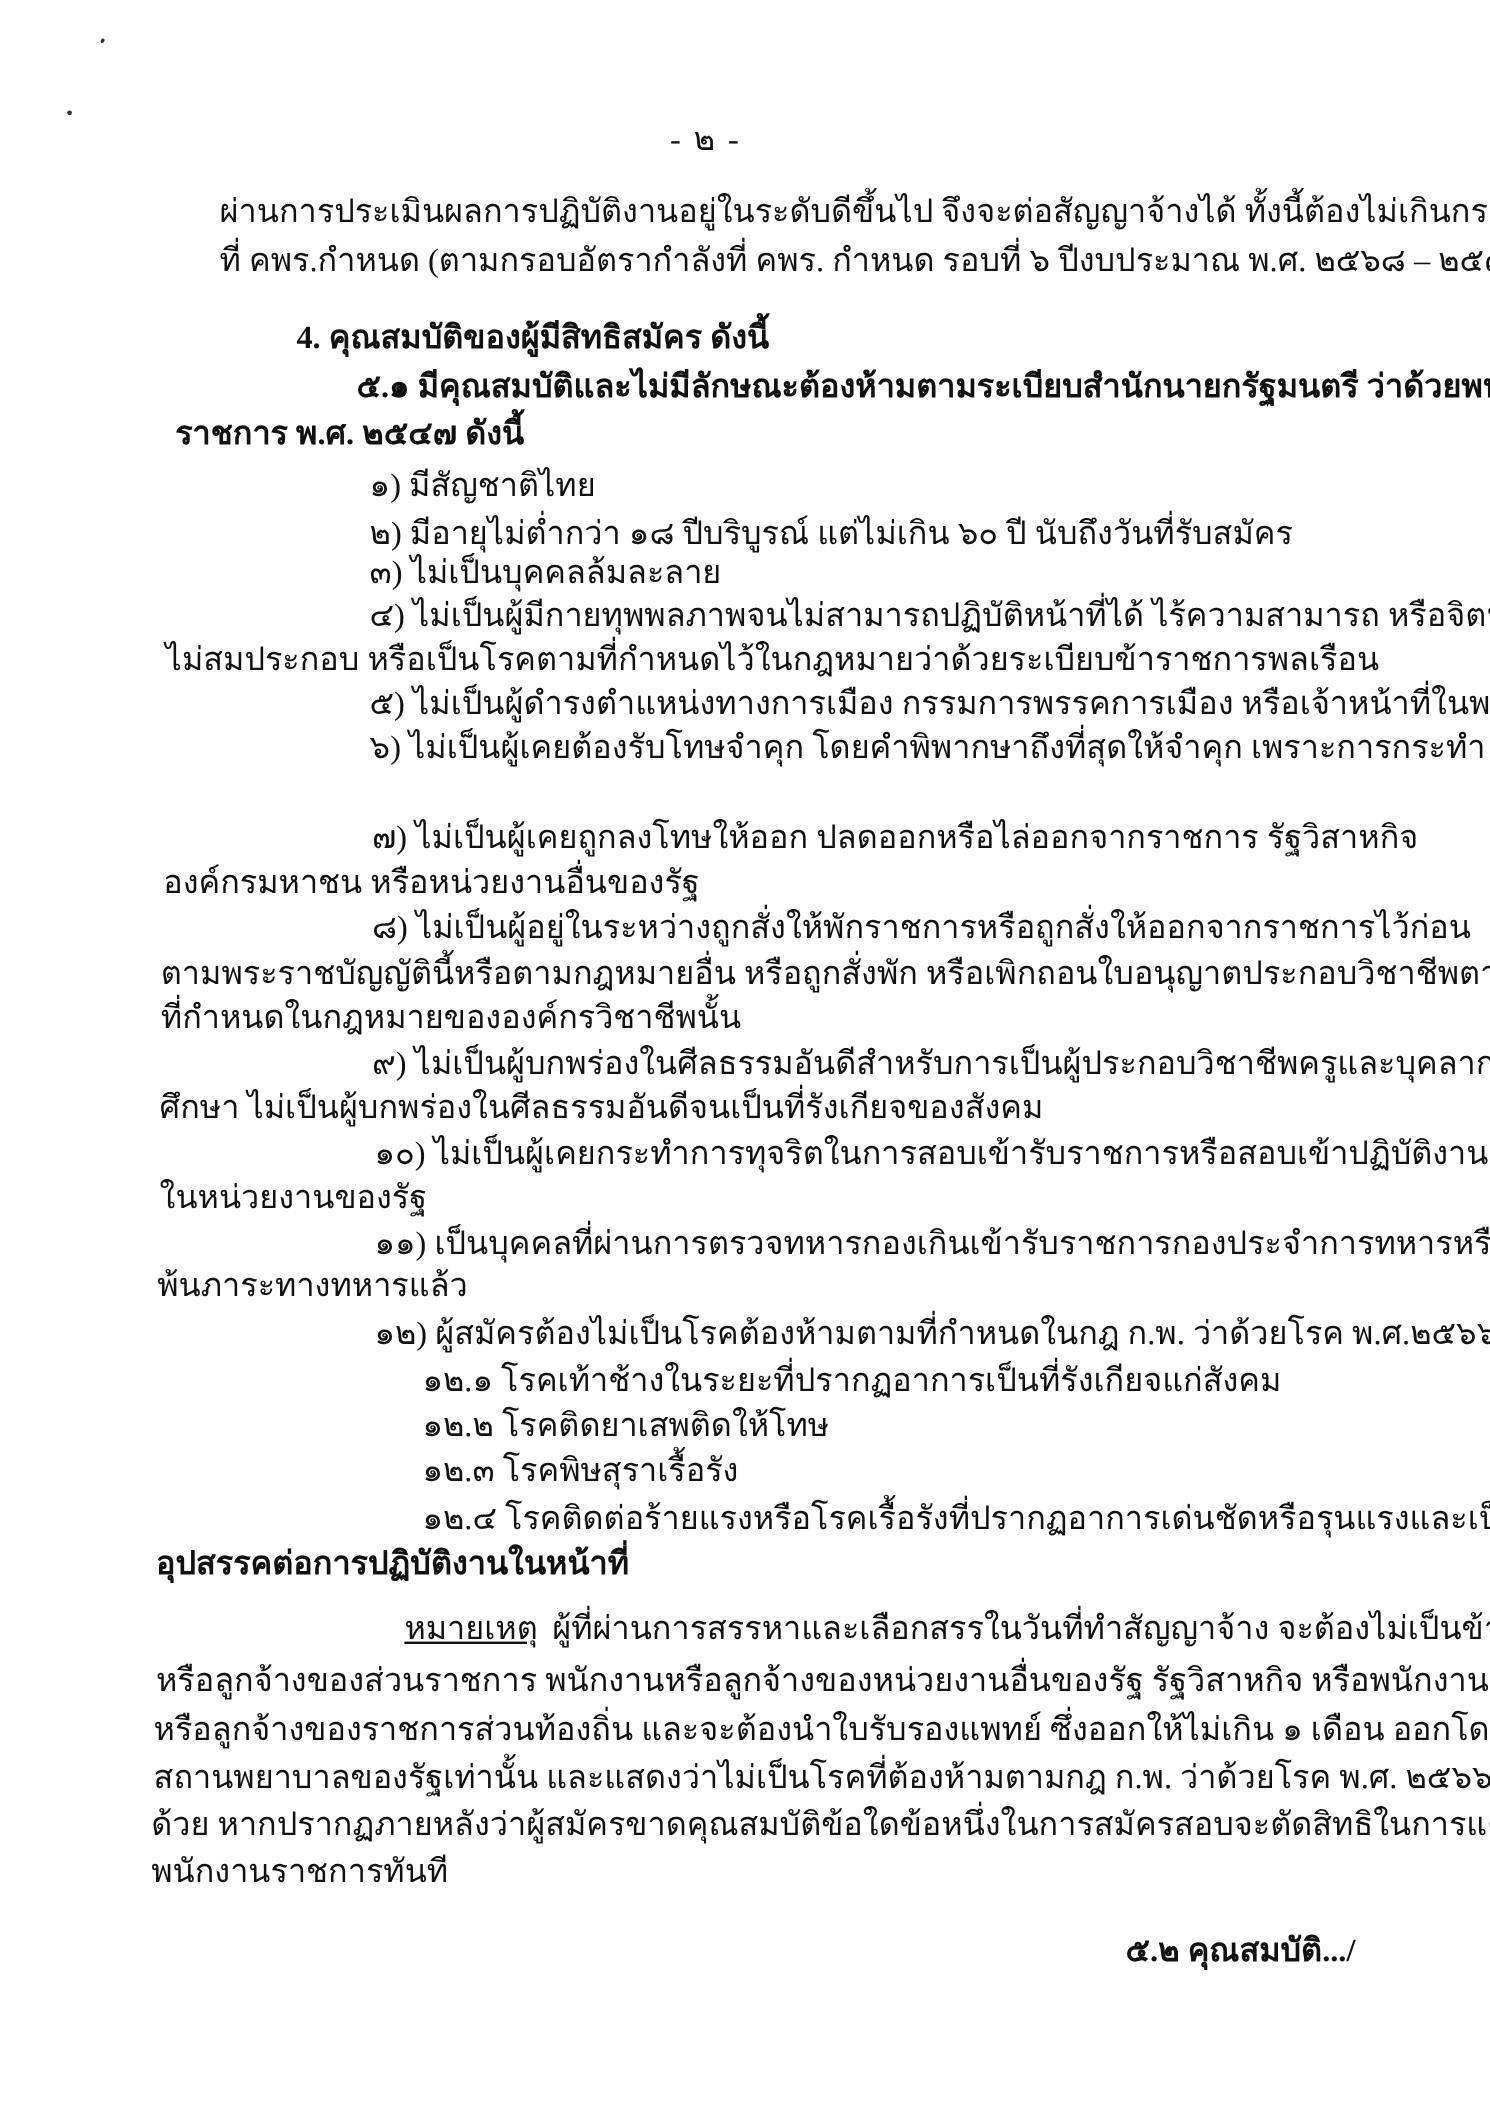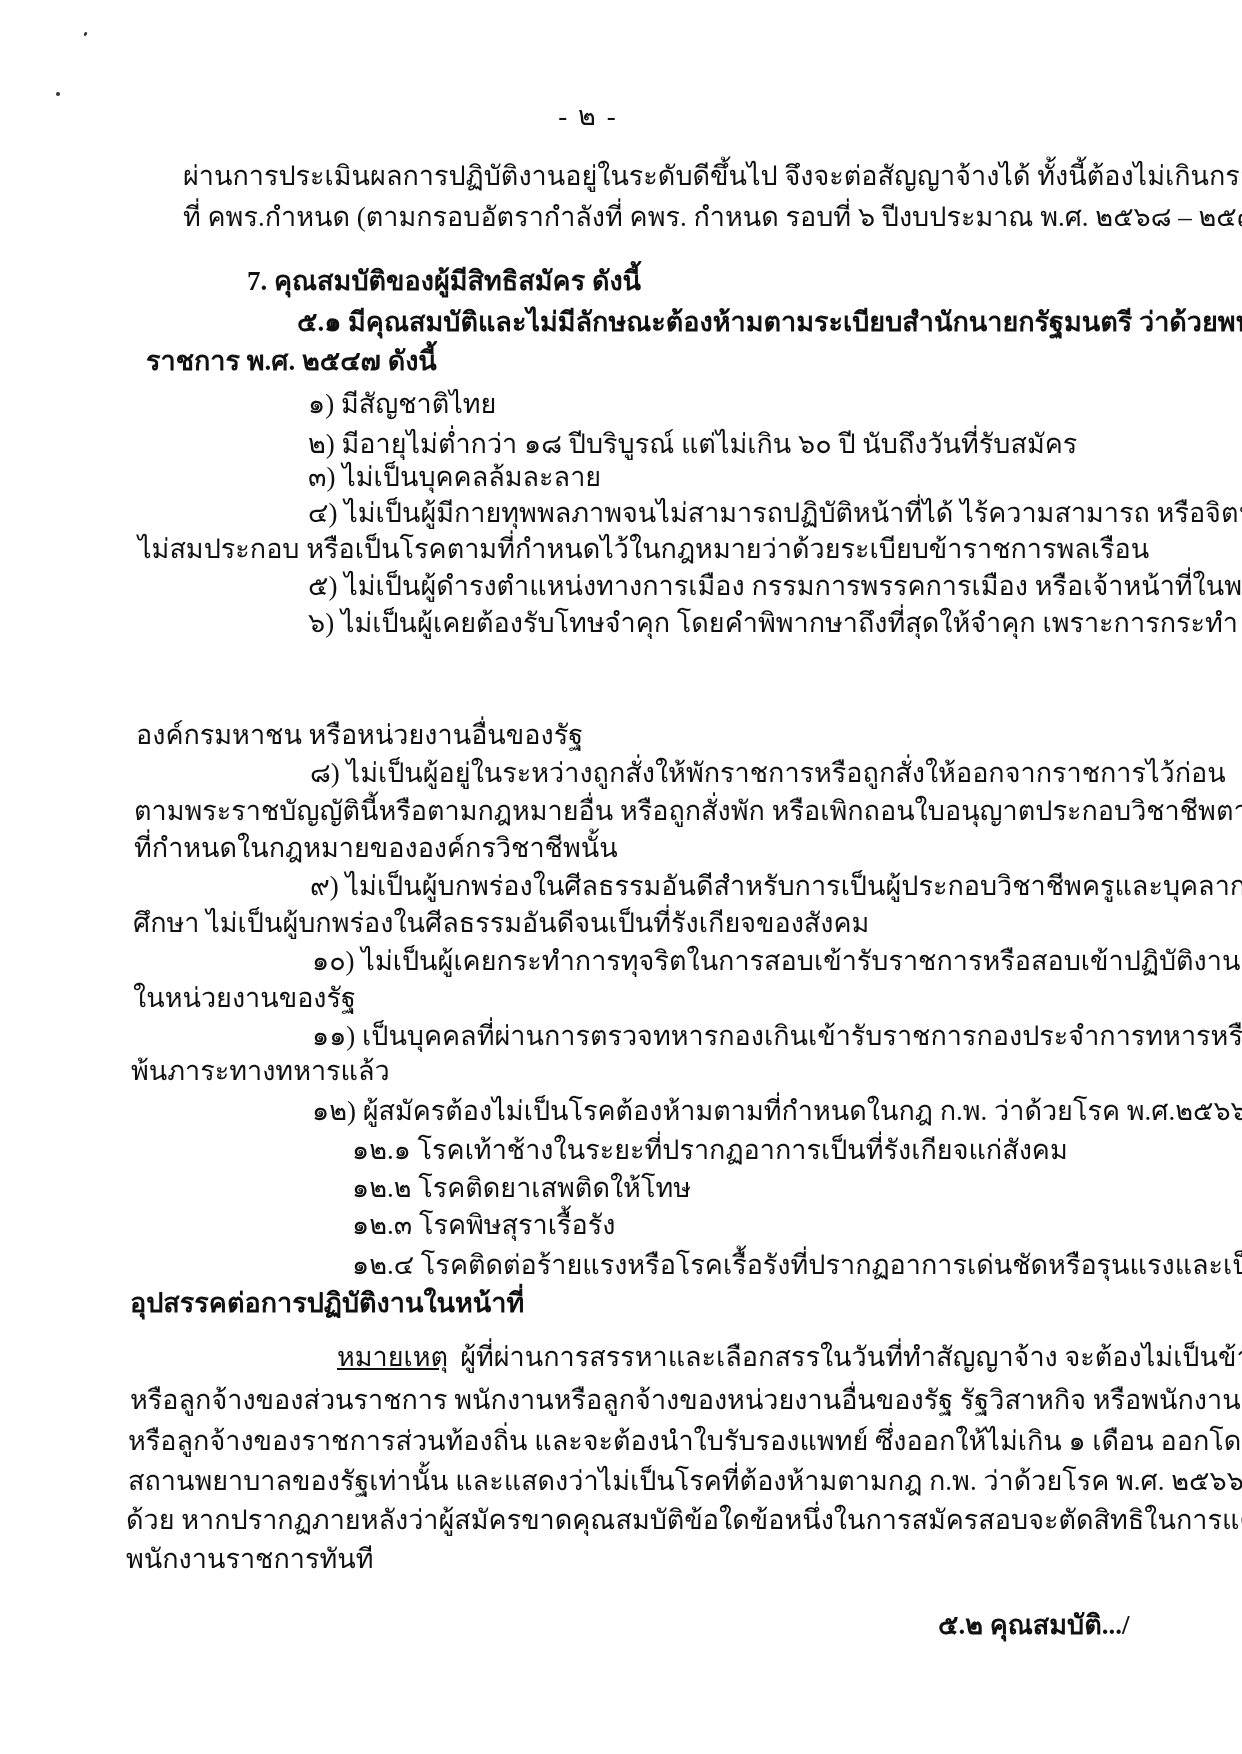--- a/index.html
+++ b/index.html
@@ -46,31 +46,32 @@
 <div class="page">
 
   <div class="speck speck1"></div>
   <div class="speck speck2"></div>
 
   <div class="ln center" style="top:96px;">- ๒ -</div>
 
   <div class="ln" style="top:156px; left:183px;">ผ่านการประเมินผลการปฏิบัติงานอยู่ในระดับดีขึ้นไป จึงจะต่อสัญญาจ้างได้ ทั้งนี้ต้องไม่เกินกรอบอัตรากำลัง</div>
   <div class="ln" style="top:197px; left:183px;">ที่ คพร.กำหนด (ตามกรอบอัตรากำลังที่ คพร. กำหนด รอบที่ ๖  ปีงบประมาณ พ.ศ. ๒๕๖๘ – ๒๕๗๑)</div>
 
-  <div class="ln bold" style="top:261px; left:247px;">7. คุณสมบัติของผู้มีสิทธิสมัคร ดังนี้</div>
+  <div class="ln bold" style="top:261px; left:247px;">4. คุณสมบัติของผู้มีสิทธิสมัคร ดังนี้</div>
   <div class="ln bold" style="top:302px; left:297px;">๕.๑ มีคุณสมบัติและไม่มีลักษณะต้องห้ามตามระเบียบสำนักนายกรัฐมนตรี ว่าด้วยพนักงาน</div>
   <div class="ln bold" style="top:341px; left:146px;">ราชการ พ.ศ. ๒๕๔๗  ดังนี้</div>
 
   <div class="ln" style="top:384px; left:308px;">๑)  มีสัญชาติไทย</div>
   <div class="ln" style="top:424px; left:308px;">๒)  มีอายุไม่ต่ำกว่า ๑๘ ปีบริบูรณ์ แต่ไม่เกิน ๖๐ ปี นับถึงวันที่รับสมัคร</div>
   <div class="ln" style="top:457px; left:308px;">๓)  ไม่เป็นบุคคลล้มละลาย</div>
   <div class="ln" style="top:493px; left:308px;">๔)  ไม่เป็นผู้มีกายทุพพลภาพจนไม่สามารถปฏิบัติหน้าที่ได้ ไร้ความสามารถ หรือจิตฟั่นเฟือน</div>
   <div class="ln" style="top:529px; left:138px;">ไม่สมประกอบ หรือเป็นโรคตามที่กำหนดไว้ในกฎหมายว่าด้วยระเบียบข้าราชการพลเรือน</div>
   <div class="ln" style="top:566px; left:308px;">๕)  ไม่เป็นผู้ดำรงตำแหน่งทางการเมือง กรรมการพรรคการเมือง หรือเจ้าหน้าที่ในพรรคการเมือง</div>
   <div class="ln" style="top:603px; left:308px;">๖)  ไม่เป็นผู้เคยต้องรับโทษจำคุก โดยคำพิพากษาถึงที่สุดให้จำคุก เพราะการกระทำ</div>
+  <div class="ln" style="top:678px; left:310px;">๗) ไม่เป็นผู้เคยถูกลงโทษให้ออก ปลดออกหรือไล่ออกจากราชการ รัฐวิสาหกิจ</div>
   <div class="ln" style="top:715px; left:136px;">องค์กรมหาชน หรือหน่วยงานอื่นของรัฐ</div>
   <div class="ln" style="top:753px; left:310px;">๘) ไม่เป็นผู้อยู่ในระหว่างถูกสั่งให้พักราชการหรือถูกสั่งให้ออกจากราชการไว้ก่อน</div>
   <div class="ln" style="top:791px; left:134px;">ตามพระราชบัญญัตินี้หรือตามกฎหมายอื่น หรือถูกสั่งพัก หรือเพิกถอนใบอนุญาตประกอบวิชาชีพตามหลักเกณฑ์</div>
   <div class="ln" style="top:828px; left:134px;">ที่กำหนดในกฎหมายขององค์กรวิชาชีพนั้น</div>
   <div class="ln" style="top:866px; left:310px;">๙) ไม่เป็นผู้บกพร่องในศีลธรรมอันดีสำหรับการเป็นผู้ประกอบวิชาชีพครูและบุคลากรทางการ</div>
   <div class="ln" style="top:903px; left:133px;">ศึกษา ไม่เป็นผู้บกพร่องในศีลธรรมอันดีจนเป็นที่รังเกียจของสังคม</div>
   <div class="ln" style="top:941px; left:312px;">๑๐) ไม่เป็นผู้เคยกระทำการทุจริตในการสอบเข้ารับราชการหรือสอบเข้าปฏิบัติงาน</div>
   <div class="ln" style="top:978px; left:133px;">ในหน่วยงานของรัฐ</div>
   <div class="ln" style="top:1016px; left:312px;">๑๑) เป็นบุคคลที่ผ่านการตรวจทหารกองเกินเข้ารับราชการกองประจำการทหารหรือบุคคลที่</div>
   <div class="ln" style="top:1051px; left:131px;">พ้นภาระทางทหารแล้ว</div>

